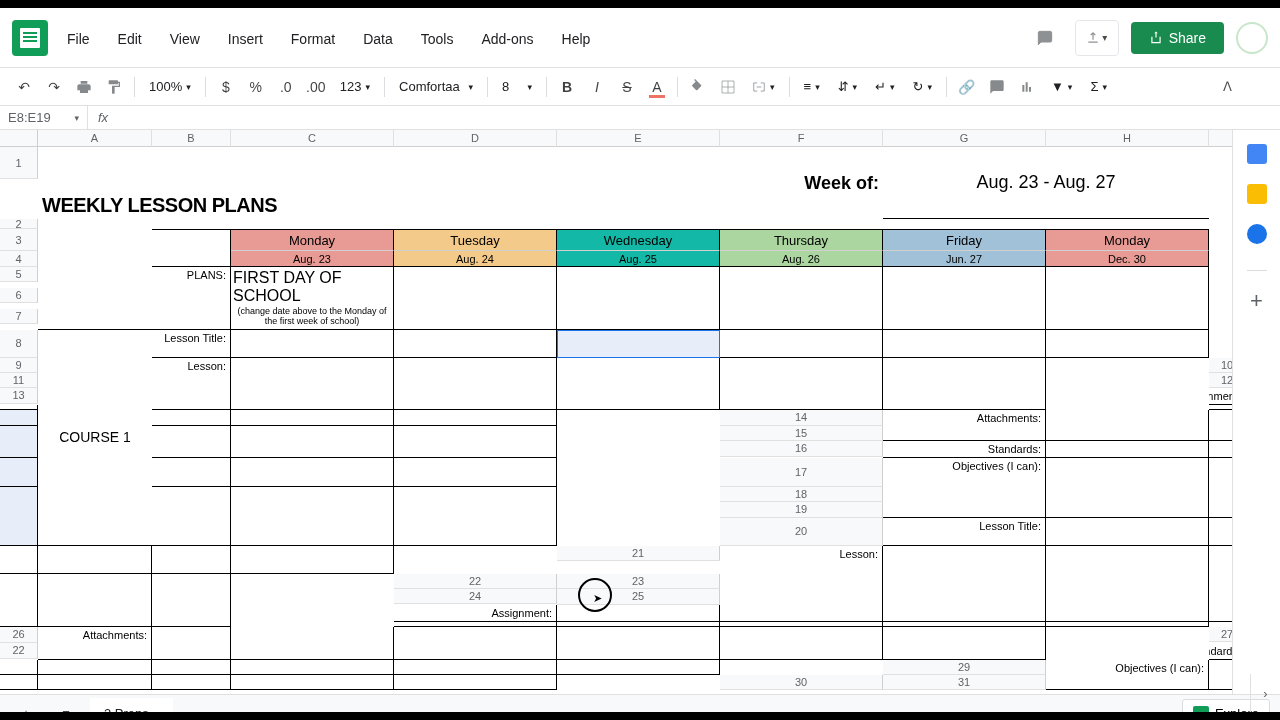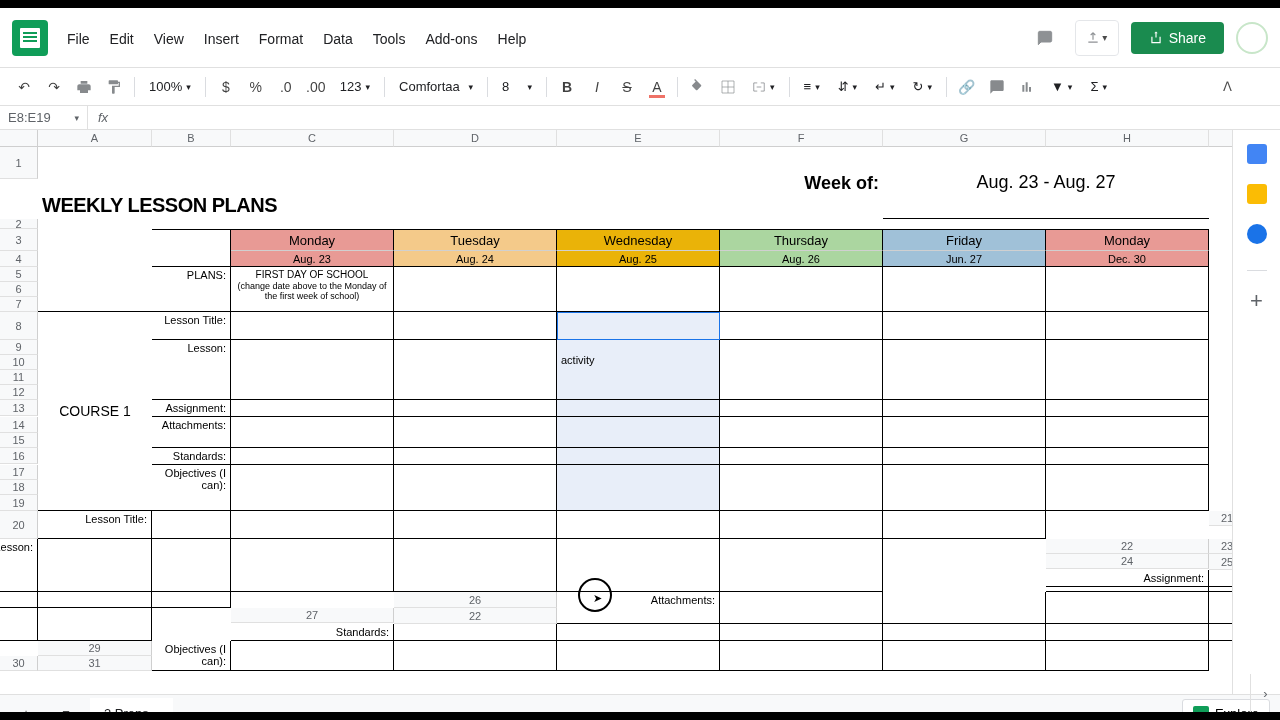--- a/index.html
+++ b/index.html
@@ -10,21 +10,21 @@
 
 .title-bar { display: flex; align-items: center; padding: 6px 12px; height: 60px; border-bottom: 1px solid #e0e0e0; }
 .logo { width: 36px; height: 36px; background: #0f9d58; border-radius: 4px; position: relative; margin-right: 12px; }
 .logo::before { content: ''; position: absolute; top: 8px; left: 8px; right: 8px; bottom: 8px; background: #fff; border-radius: 1px; }
 .logo::after { content: ''; position: absolute; top: 12px; left: 11px; right: 11px; height: 2px; background: #0f9d58; box-shadow: 0 4px 0 #0f9d58, 0 8px 0 #0f9d58; }
 .title-section { flex: 1; }
 .title-row { display: flex; align-items: center; gap: 8px; }
 .doc-title { font-size: 18px; color: #202124; }
 .title-icon { width: 18px; height: 18px; opacity: 0.6; cursor: pointer; display: flex; align-items: center; justify-content: center; }
 .saved-text { font-size: 12px; color: #5f6368; margin-left: 4px; }
-.menu-row { display: flex; gap: 6px; margin-top: 3px; }
+.menu-row { display: flex; gap: 14px; margin-top: 3px; }
 .menu-item { padding: 4px 7px; font-size: 14px; color: #202124; cursor: pointer; border-radius: 3px; }
 .last-edit { color: #5f6368; text-decoration: underline; padding: 4px 8px; font-size: 14px; cursor: pointer; }
 .title-right { display: flex; align-items: center; gap: 12px; }
 .icon-btn { width: 36px; height: 36px; display: flex; align-items: center; justify-content: center; cursor: pointer; border-radius: 4px; opacity: 0.7; }
 .share-btn { background: #1a8b4f; color: #fff; padding: 8px 18px; border-radius: 4px; font-size: 14px; font-weight: 500; cursor: pointer; display: flex; align-items: center; gap: 6px; }
 .avatar { width: 32px; height: 32px; border-radius: 50%; border: 2px solid #c8e6c9; }
 
 
 .toolbar { display: flex; align-items: center; height: 38px; padding: 0 10px; border-bottom: 1px solid #e0e0e0; gap: 2px; position: relative; }
 .tb-btn { width: 28px; height: 28px; display: flex; align-items: center; justify-content: center; cursor: pointer; border-radius: 3px; opacity: 0.75; font-size: 14px; }
@@ -54,21 +54,21 @@
 .thick-r { border-right: 1px solid #000; }
 
 .title-cell { font-family: 'Arial Black', sans-serif; font-size: 20px; font-weight: 900; letter-spacing: -0.5px; margin-top: 45px; }
 .weekof { font-size: 18px; font-weight: 600; text-align: right; justify-content: flex-end; }
 .weekdates { font-size: 18px; font-weight: 500; text-align: center; justify-content: center; border-bottom: 1px solid #000; }
 
 .day-header { text-align: center; justify-content: center; font-size: 13px; font-weight: 500; padding: 4px 0; }
 .date-sub { text-align: center; justify-content: center; font-size: 11px; padding: 2px 0; }
 .c-mon { background: #e89a95; }
 .c-tue { background: #f4ca8a; }
-.c-wed { background: #eab308; }
+.c-wed { background: #14b8a6; }
 .c-thu { background: #abd6a0; }
 .c-fri { background: #a0c1d8; }
 
 .label-r { text-align: right; justify-content: flex-end; font-size: 11px; padding-right: 4px; }
 .course-label { font-size: 14px; font-weight: 400; justify-content: center; text-align: center; }
 
 .selected-range { background: #e8eef9; }
 .sel-outline { outline: 1.5px solid #1a73e8; outline-offset: -1px; }
 
 
@@ -266,21 +266,21 @@
         <div class="cell date-sub c-tue" style="border-right:1px solid #000;border-bottom:1px solid #000;height:16px">Aug. 24</div>
         <div class="cell date-sub c-wed" style="border-right:1px solid #000;border-bottom:1px solid #000;height:16px">Aug. 25</div>
         <div class="cell date-sub c-thu" style="border-right:1px solid #000;border-bottom:1px solid #000;height:16px">Aug. 26</div>
         <div class="cell date-sub c-fri" style="border-right:1px solid #000;border-bottom:1px solid #000;height:16px">Jun. 27</div>
         <div class="cell date-sub c-mon" style="border-right:1px solid #000;border-bottom:1px solid #000;height:16px">Dec. 30</div>
         <div class="cell no-border" style="border:none"></div>
         <div class="row-header" style="height:15px">5</div>
         <div class="cell no-border" style="grid-row:span 3;border:none;border-bottom:1px solid #000"></div>
         <div class="cell label-r" style="grid-row:span 3;border-right:1px solid #000;border-bottom:1px solid #000;align-items:flex-start;padding-top:2px">PLANS:</div>
         <div class="cell" style="grid-row:span 3;border-right:1px solid #000;border-bottom:1px solid #000;flex-direction:column;gap:2px;padding:2px">
-          <div style="font-size:10px;text-align:center;width:100%">FIRST DAY OF SCHOOL</div>
+          <div style="font-size:16px;text-align:left;width:100%">FIRST DAY OF SCHOOL</div>
           <div style="font-size:9px;text-align:center;line-height:1.1">(change date above to the Monday of the first week of school)</div>
         </div>
         <div class="cell" style="grid-row:span 3;border-right:1px solid #000;border-bottom:1px solid #000"></div>
         <div class="cell" style="grid-row:span 3;border-right:1px solid #000;border-bottom:1px solid #000"></div>
         <div class="cell" style="grid-row:span 3;border-right:1px solid #000;border-bottom:1px solid #000"></div>
         <div class="cell" style="grid-row:span 3;border-right:1px solid #000;border-bottom:1px solid #000"></div>
         <div class="cell" style="grid-row:span 3;border-right:1px solid #000;border-bottom:1px solid #000"></div>
         <div class="cell no-border" style="grid-row:span 3;border:none"></div>
         <div class="row-header" style="height:15px">6</div>
         <div class="row-header" style="height:15px">7</div>
@@ -291,21 +291,20 @@
         <div class="cell" style="border-right:1px solid #000;border-bottom:1px solid #000;height:28px"></div>
         <div class="cell selected-range sel-outline" style="border-right:1px solid #000;border-bottom:1px solid #000;height:28px"></div>
         <div class="cell" style="border-right:1px solid #000;border-bottom:1px solid #000;height:28px"></div>
         <div class="cell" style="border-right:1px solid #000;border-bottom:1px solid #000;height:28px"></div>
         <div class="cell" style="border-right:1px solid #000;border-bottom:1px solid #000;height:28px"></div>
         <div class="cell no-border" style="border:none"></div>
         <div class="row-header" style="height:15px">9</div>
         <div class="cell label-r" style="grid-row:span 4;border-right:1px solid #000;border-bottom:1px solid #000;align-items:flex-start">Lesson:</div>
         <div class="cell" style="grid-row:span 4;border-right:1px solid #000;border-bottom:1px solid #000;align-items:flex-start;padding-top:14px;font-size:11px"></div>
         <div class="cell" style="grid-row:span 4;border-right:1px solid #000;border-bottom:1px solid #000;align-items:flex-start;padding-top:14px;font-size:11px"></div>
-        <div class="cell selected-range" style="grid-row:span 4;border-right:1px solid #000;border-bottom:1px solid #000;align-items:flex-start;padding-top:14px;font-size:11px">activity</div>
         <div class="cell" style="grid-row:span 4;border-right:1px solid #000;border-bottom:1px solid #000;align-items:flex-start;padding-top:14px;font-size:11px"></div>
         <div class="cell" style="grid-row:span 4;border-right:1px solid #000;border-bottom:1px solid #000;align-items:flex-start;padding-top:14px;font-size:11px"></div>
         <div class="cell" style="grid-row:span 4;border-right:1px solid #000;border-bottom:1px solid #000;align-items:flex-start;padding-top:14px;font-size:11px"></div>
         <div class="cell no-border" style="grid-row:span 4;border:none"></div>
         <div class="row-header" style="height:15px">10</div>
         <div class="row-header" style="height:15px">11</div>
         <div class="row-header" style="height:15px">12</div>
         <div class="row-header" style="height:16px">13</div>
         <div class="cell label-r" style="border-right:1px solid #000;border-bottom:1px solid #000">Assignment:</div>
         <div class="cell" style="border-right:1px solid #000;border-bottom:1px solid #000"></div>
@@ -327,21 +326,21 @@
         <div class="row-header" style="height:15px">15</div>
         <div class="row-header" style="height:16px">16</div>
         <div class="cell label-r" style="border-right:1px solid #000;border-bottom:1px solid #000">Standards:</div>
         <div class="cell" style="border-right:1px solid #000;border-bottom:1px solid #000"></div>
         <div class="cell" style="border-right:1px solid #000;border-bottom:1px solid #000"></div>
         <div class="cell selected-range" style="border-right:1px solid #000;border-bottom:1px solid #000"></div>
         <div class="cell" style="border-right:1px solid #000;border-bottom:1px solid #000"></div>
         <div class="cell" style="border-right:1px solid #000;border-bottom:1px solid #000"></div>
         <div class="cell" style="border-right:1px solid #000;border-bottom:1px solid #000"></div>
         <div class="cell no-border" style="border:none"></div>
-        <div class="row-header" style="height:15px">17</div>
+        <div class="row-header" style="height:29px">17</div>
         <div class="cell label-r" style="grid-row:span 3;border-right:1px solid #000;border-bottom:1px solid #000;align-items:flex-start;white-space:normal;line-height:1.1">Objectives (I can):</div>
         <div class="cell" style="grid-row:span 3;border-right:1px solid #000;border-bottom:1px solid #000"></div>
         <div class="cell" style="grid-row:span 3;border-right:1px solid #000;border-bottom:1px solid #000"></div>
         <div class="cell selected-range" style="grid-row:span 3;border-right:1px solid #000;border-bottom:1px solid #000"></div>
         <div class="cell" style="grid-row:span 3;border-right:1px solid #000;border-bottom:1px solid #000"></div>
         <div class="cell" style="grid-row:span 3;border-right:1px solid #000;border-bottom:1px solid #000"></div>
         <div class="cell" style="grid-row:span 3;border-right:1px solid #000;border-bottom:1px solid #000"></div>
         <div class="cell no-border" style="grid-row:span 3;border:none"></div>
         <div class="row-header" style="height:15px">18</div>
         <div class="row-header" style="height:16px">19</div>

